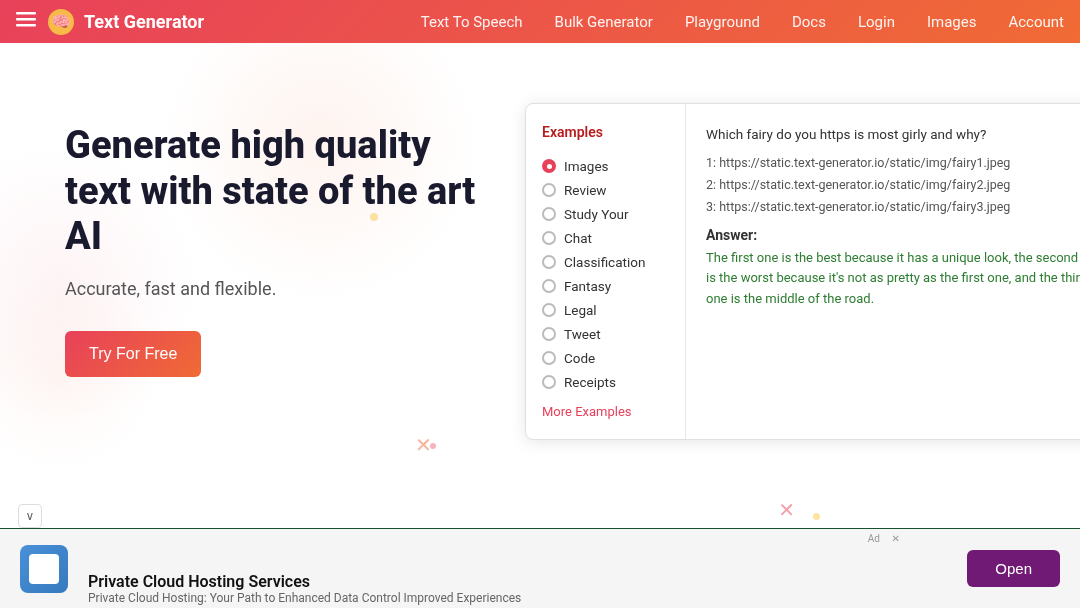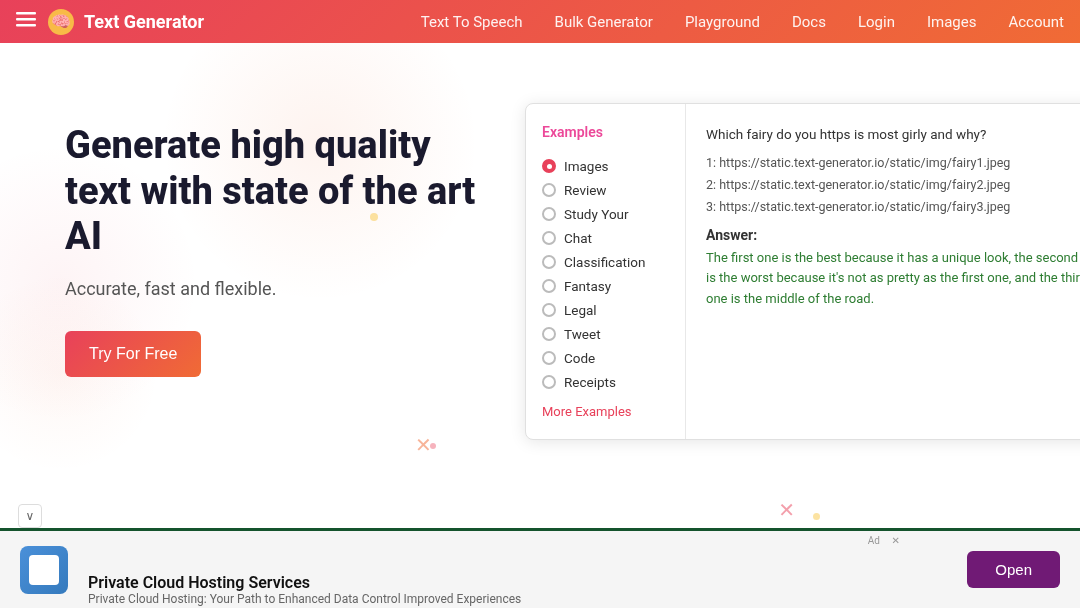--- a/index.html
+++ b/index.html
@@ -141,21 +141,21 @@
     }
     .examples-sidebar {
       width: 160px;
       flex: 0 0 160px;
       padding: 20px 16px;
       border-right: 1px solid #e8e8e8;
     }
     .examples-title {
       font-size: 14px;
       font-weight: 600;
-      color: #ec4899;
+      color: #b91c1c;
       margin-bottom: 14px;
     }
     .example-item {
       display: flex;
       align-items: center;
       gap: 8px;
       padding: 4px 0;
       font-size: 13.5px;
       color: #333;
       cursor: pointer;
@@ -250,21 +250,21 @@
     }
 
     
     .ad-banner {
       position: fixed;
       bottom: 0;
       left: 0;
       right: 0;
       height: 80px;
       background: #f5f5f5;
-      border-top: 3px solid #14532d;
+      border-top: 1px solid #14532d;
       display: flex;
       align-items: center;
       padding: 0 20px;
       z-index: 100;
     }
     .ad-banner-label {
       position: absolute;
       top: 4px;
       right: 200px;
       font-size: 10px;

